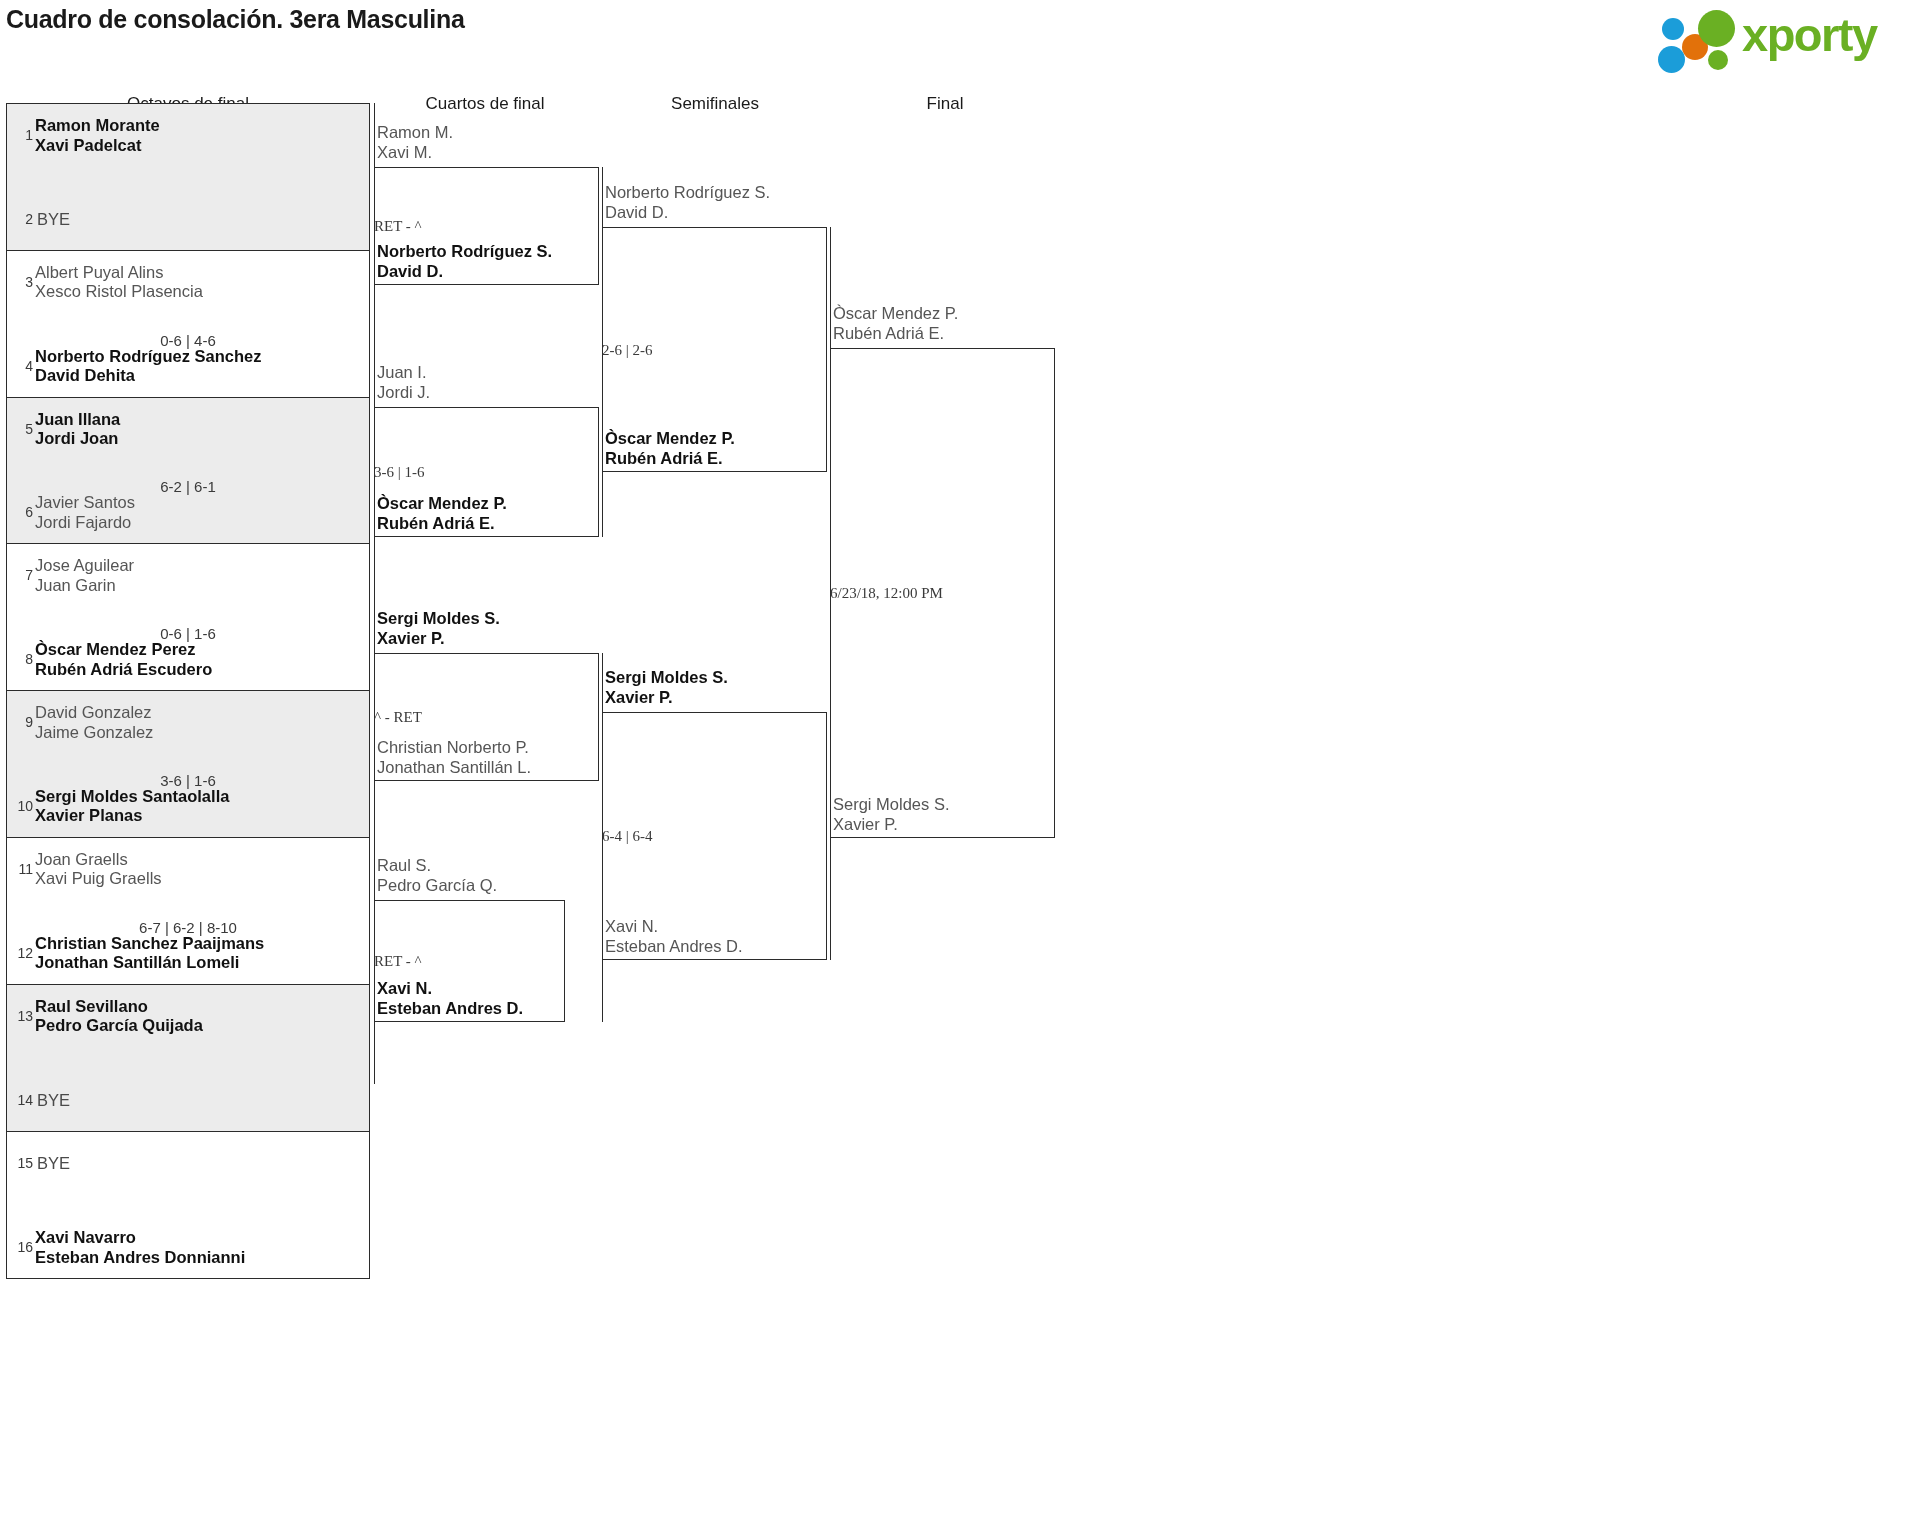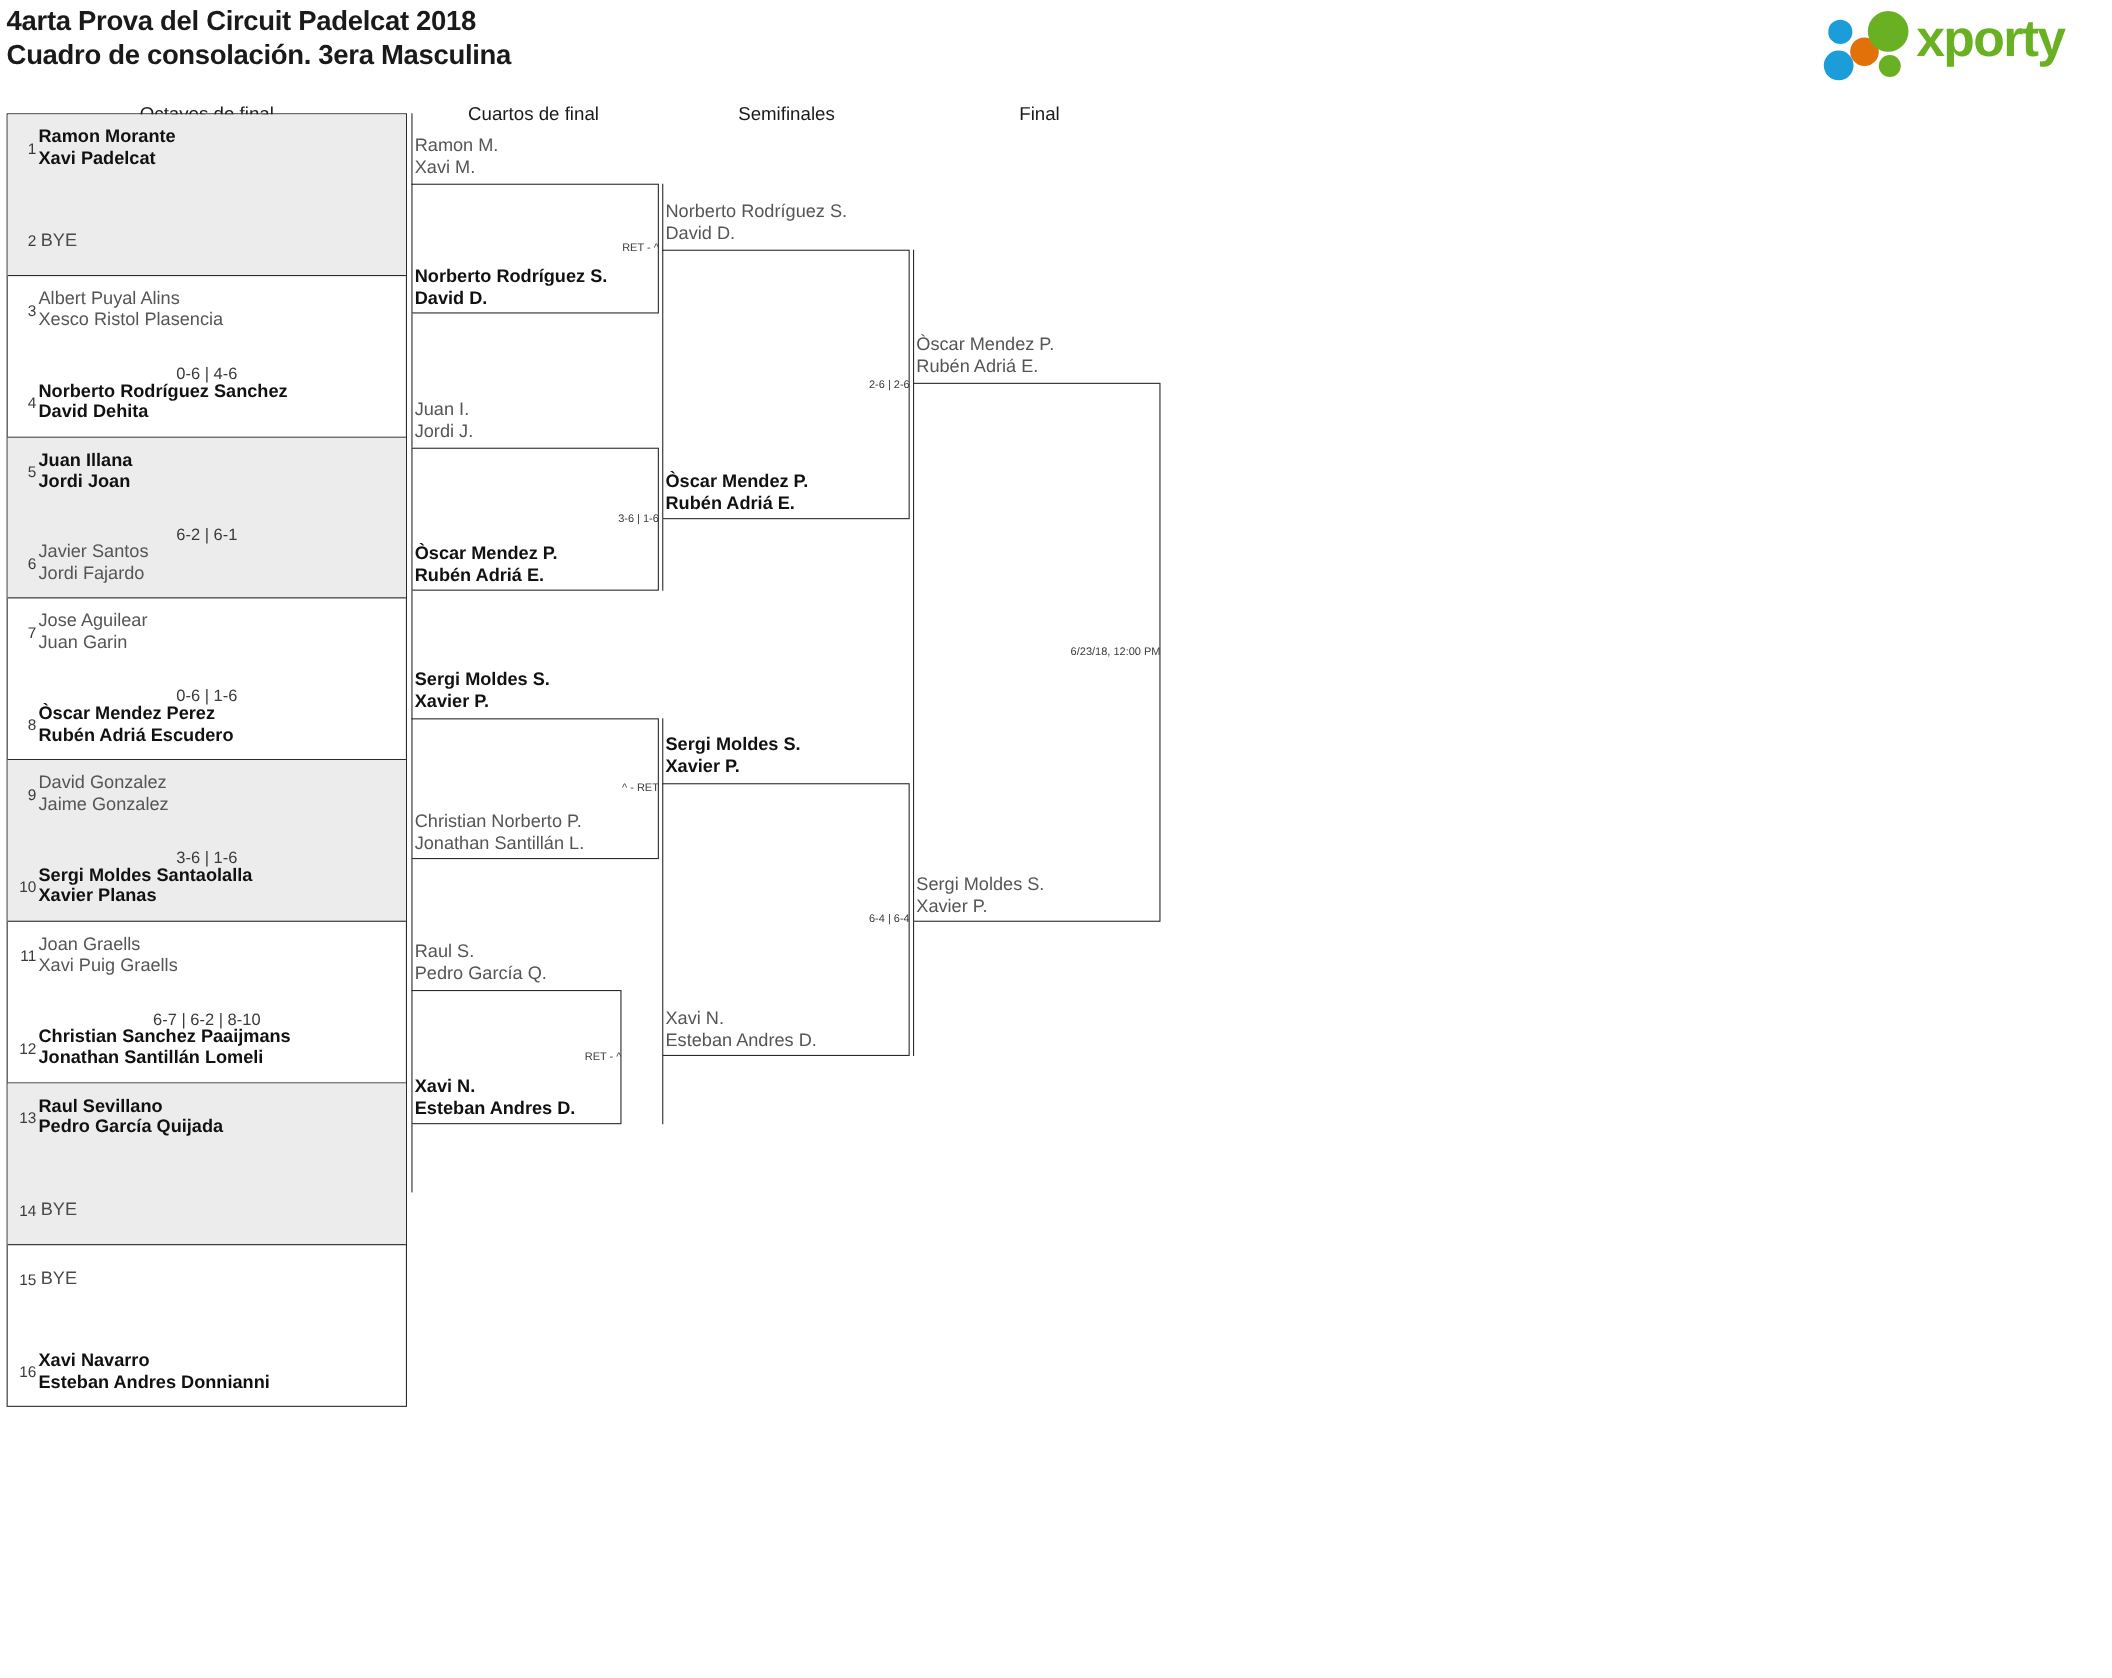--- a/index.html
+++ b/index.html
@@ -63,33 +63,32 @@
     position:absolute; left:0; top:0; width:100%; height:100%;
     border:1px solid #2b2b2b;
   }
   .bx .lbl {
     position:absolute; font-size:16.5px; line-height:19.5px; white-space:nowrap;
   }
   .bx .lbl.top { left:3px; bottom:100%; margin-bottom:5px; }
   .bx .lbl.bot { left:3px; top:100%; margin-top:-43px; }
   .bx .sc {
     position:absolute; left:0; width:100%; top:50%; transform:translateY(-50%);
-    text-align:right; font-size:10px; color:#3a3a3a;
+    text-align:left; font-size:15px; color:#3a3a3a;font-family:Liberation Serif, serif;
   }
   .bx .n { display:block; }
 
   
   .stub { position:absolute; border-left:1px solid #2b2b2b; width:0; }
 </style>
 </head>
 <body>
 
 <div id="header">
   <div class="title-block">
-    <div class="title-line">4arta Prova del Circuit Padelcat 2018</div>
     <div class="title-line">Cuadro de consolación. 3era Masculina</div>
   </div>
 
   <div id="logo">
     <span class="dot" style="left:4px;  top:14px; width:22px; height:22px; background:#1b9dd9;"></span>
     <span class="dot" style="left:24px; top:30px; width:26px; height:26px; background:#e2710a;"></span>
     <span class="dot" style="left:0px;  top:42px; width:27px; height:27px; background:#1b9dd9;"></span>
     <span class="dot" style="left:40px; top:6px;  width:37px; height:37px; background:#6ab023;"></span>
     <span class="dot" style="left:50px; top:46px; width:20px; height:20px; background:#6ab023;"></span>
     <span class="word">xporty</span>

